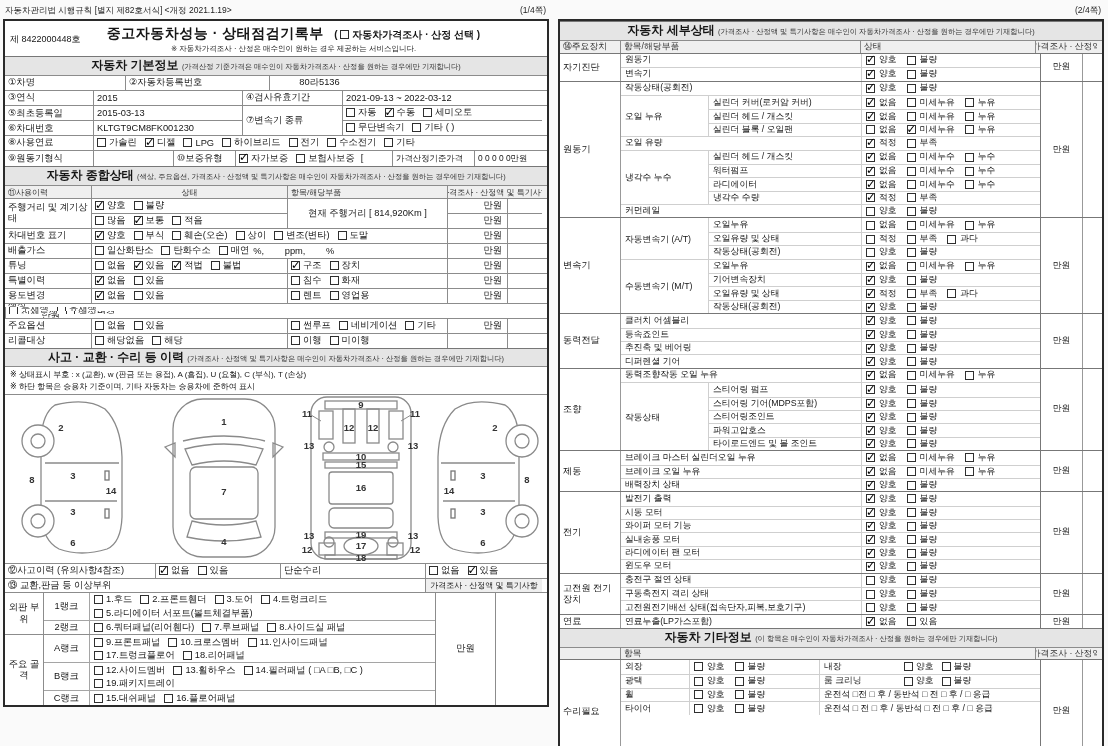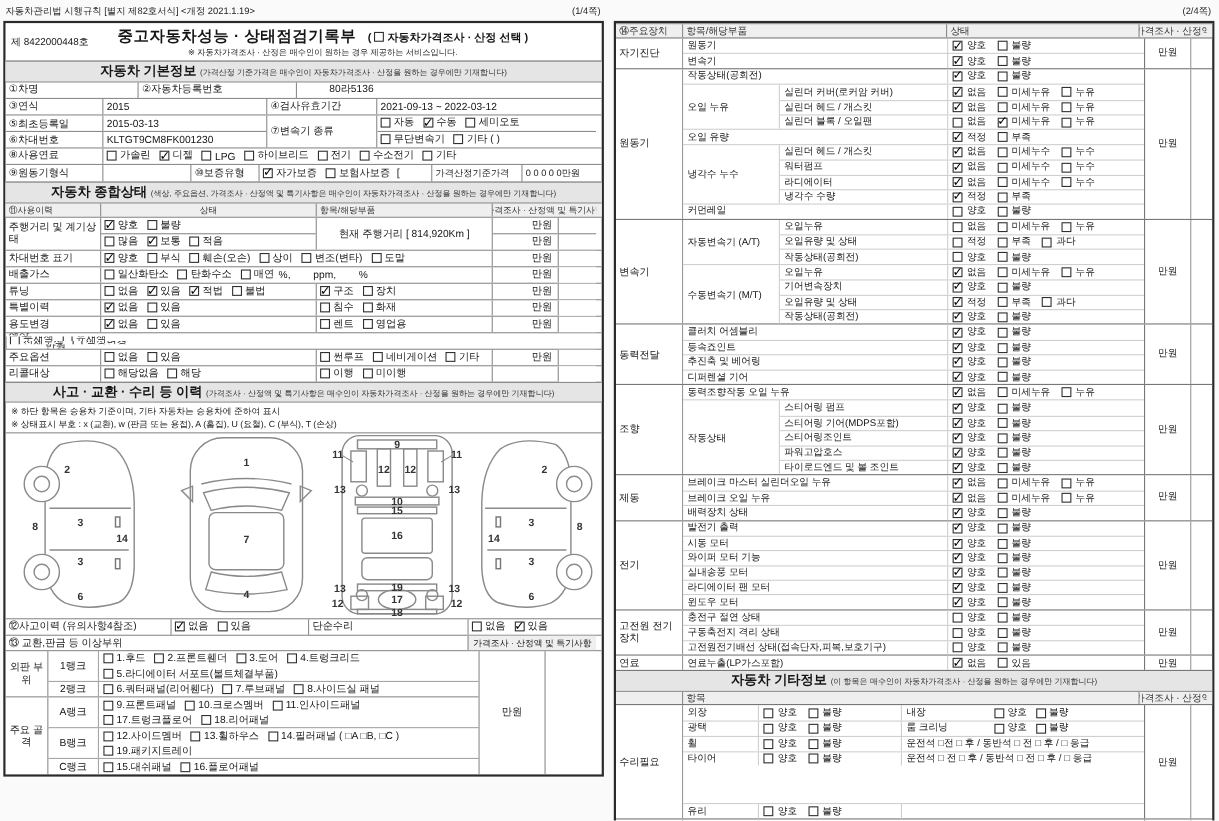--- a/index.html
+++ b/index.html
@@ -518,22 +518,22 @@
             </div>
             <div class="fc price" style="width: 60px;"></div>
             <div class="fc blank" style="width: 35px;"></div>
           </div>
         </div>
 
       <div class="sechdr">
         <span>사고 · 교환 · 수리 등 이력</span> <span class="note">(가격조사 · 산정액 및 특기사항은 매수인이 자동차가격조사 · 산정을 원하는 경우에만 기재합니다)</span>
       </div>
       <div class="fnotes">
+        <div>※ 상태표시 부호 : x (교환), w (판금 또는 용접), A (흠집), U (요철), C (부식), T (손상)</div>
         <div>※ 하단 항목은 승용차 기준이며, 기타 자동차는 승용차에 준하여 표시</div>
-        <div>※ 상태표시 부호 : x (교환), w (판금 또는 용접), A (흠집), U (요철), C (부식), T (손상)</div>
       </div>
 
       <div class="diagrambox">
         <svg width="541" height="168" viewBox="0 0 541 168">
 
           <g transform="translate(16,2)" fill="none" stroke="#8a8a8a" stroke-width="1.3">
             <path d="M34,8 Q66,0 84,12 Q100,28 101,60 L101,120 Q100,146 86,152 Q60,160 38,152 Q22,144 20,118 L20,40 Q22,16 34,8 Z"></path>
             <line x1="24" y1="66" x2="98" y2="66"></line>
             <line x1="24" y1="104" x2="96" y2="104"></line>
             <rect x="84" y="74" width="4" height="9" stroke="#777"></rect>
@@ -819,20 +819,23 @@
         </div>
     </div>
   </div>
 
   <div class="page">
     <div class="pnote">
       <span></span>
       <span>(2/4쪽)</span>
     </div>
     <div class="pbox">
+      <div class="sechdr">
+        <span>자동차 세부상태</span> <span class="note">(가격조사 · 산정액 및 특기사항은 매수인이 자동차가격조사 · 산정을 원하는 경우에만 기재합니다)</span>
+      </div>
       <div id="detail">
           <div class="frow colhdr" style="height: 13px;">
             <div class="fc" style="width: 60px;">⑭주요장치</div>
             <div class="fc" style="width: 240px;">항목/해당부품</div>
             <div class="fc" style="width: 175px;">상태</div>
             <div class="fc ctr" style="width: 62px;">가격조사 · 산정액</div>
           </div>
           <div class="grow">
             <div class="gname">자기진단</div>
             <div class="gbody">

